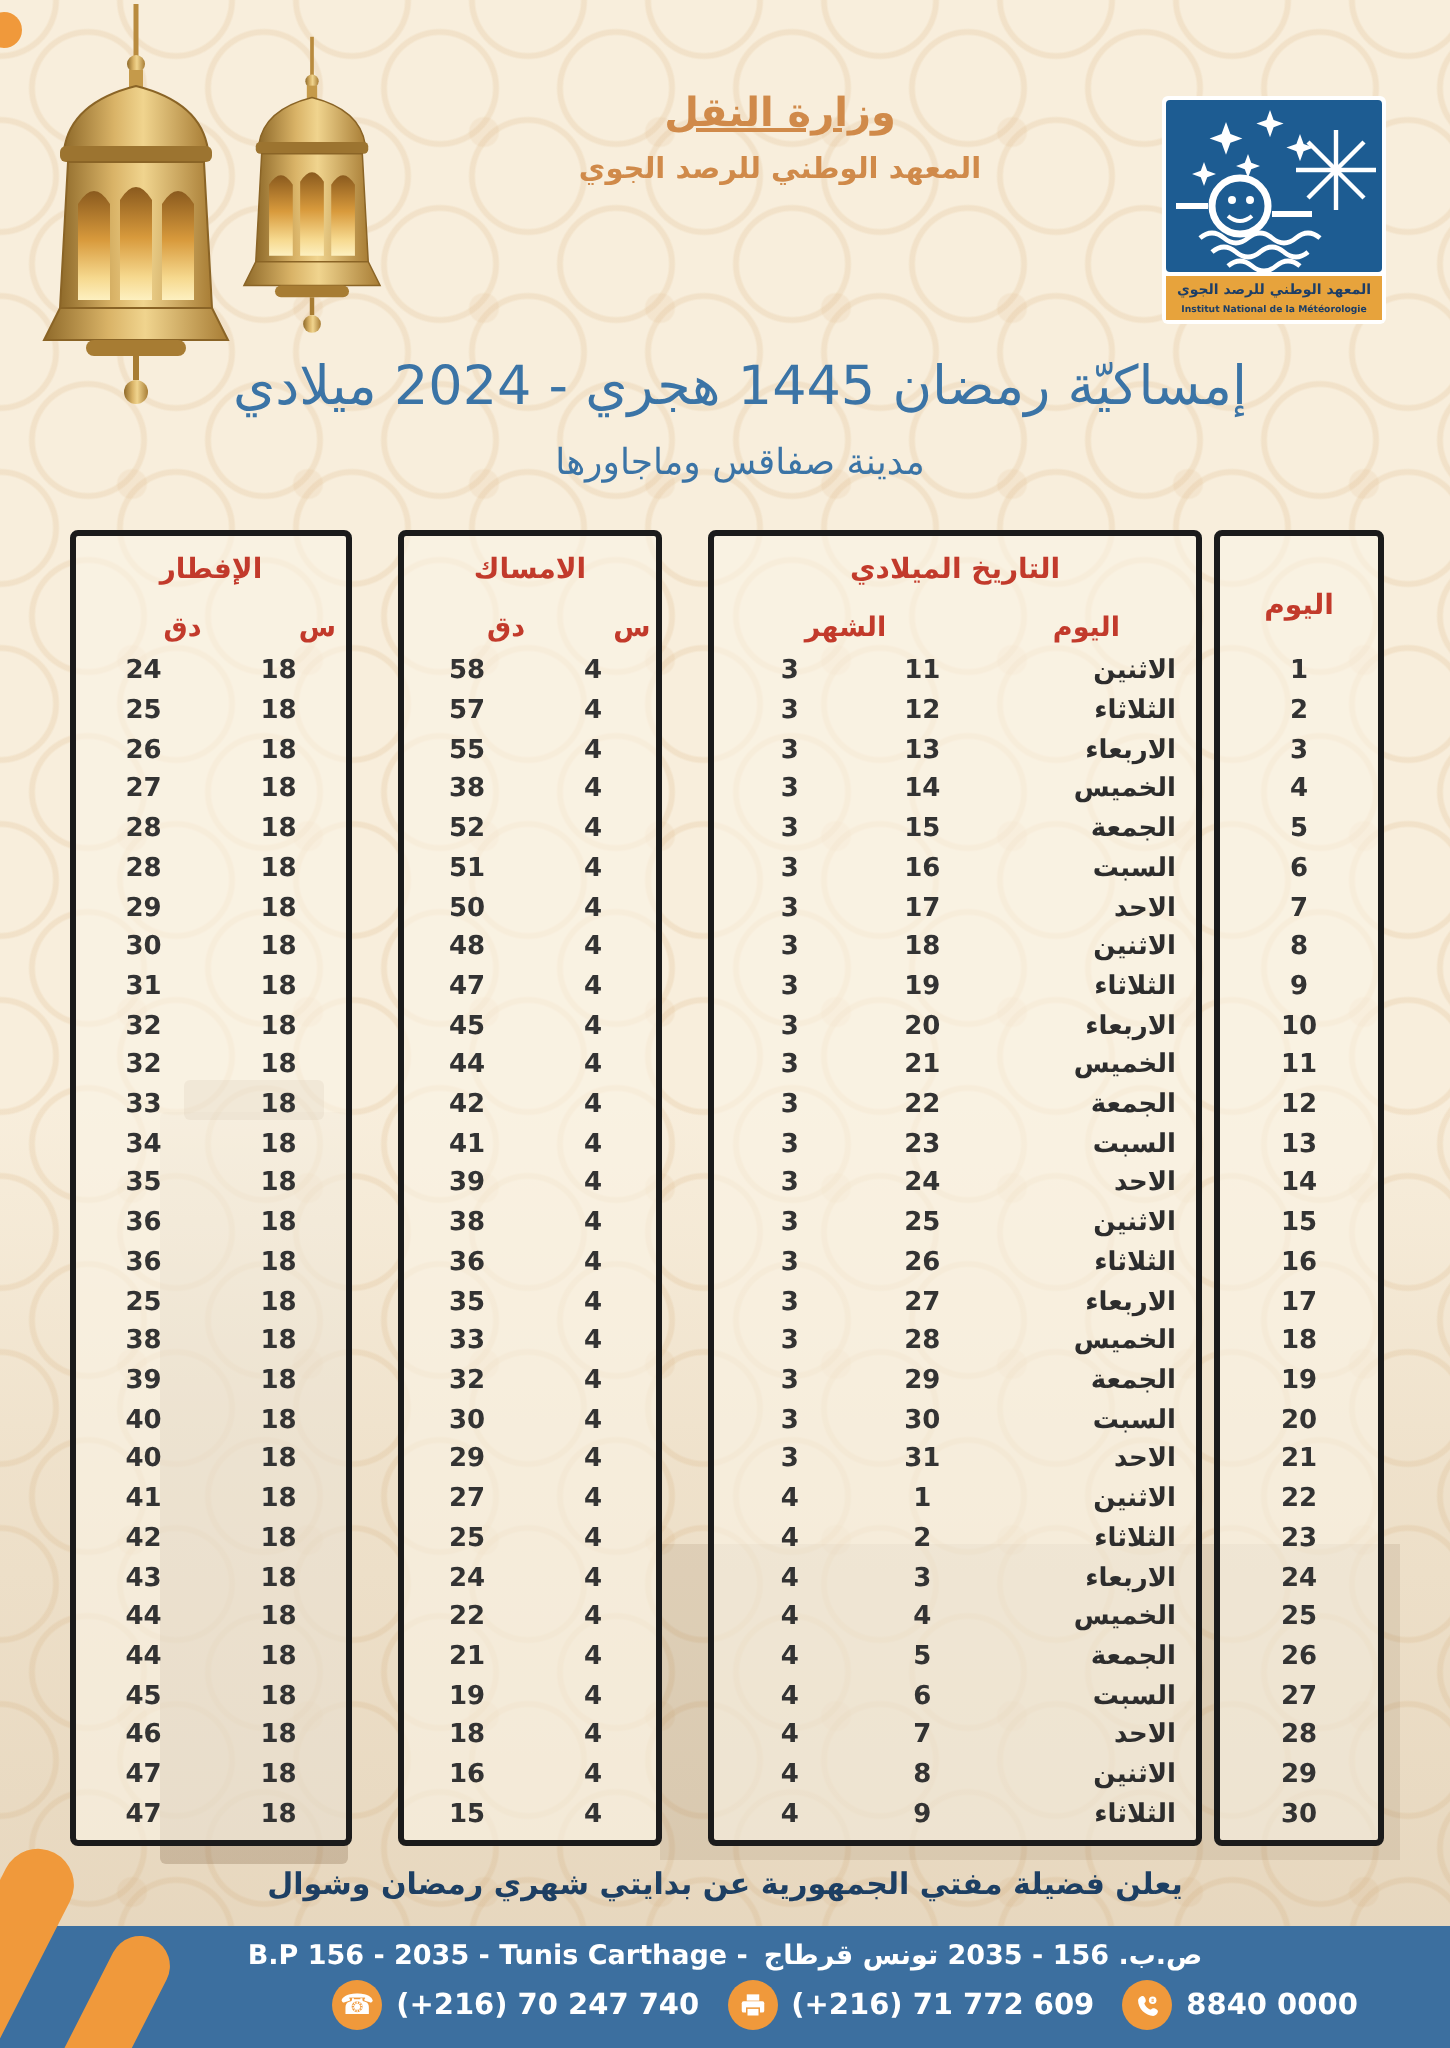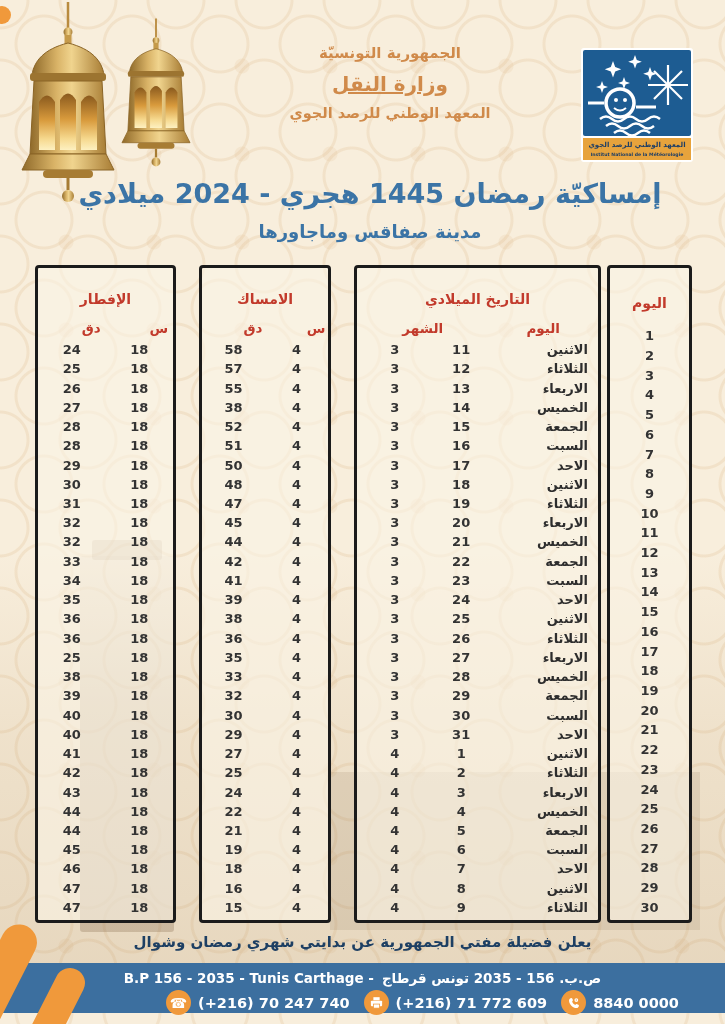--- a/index.html
+++ b/index.html
@@ -29,50 +29,50 @@
   .lanterns{position:absolute;left:6px;top:0;}
 
   .org{position:absolute;left:262px;top:44px;width:256px;text-align:center;direction:rtl;
     color:#d08a4a;font-weight:700;}
   .org-line1{font-size:15px;margin-bottom:10px;}
   .org-line2{font-size:20px;margin-bottom:9px;text-decoration:underline;}
   .org-line3{font-size:14.5px;}
 
   .logo{position:absolute;left:580px;top:47px;width:114px;}
 
-  .title{position:absolute;left:50px;top:178px;width:640px;text-align:center;direction:rtl;color:#3b74a6;font-weight:700;}
+  .title{position:absolute;left:50px;top:178px;width:640px;text-align:center;direction:rtl;color:#3b74a6;font-weight:400;}
   .title-l1{font-size:27px;letter-spacing:0;}
   .title-l2{font-size:18px;margin-top:12px;}
 
   .tbl{position:absolute;box-sizing:border-box;border:3px solid #1b1b1b;border-radius:4px;
     background:rgba(250,243,229,.62);display:flex;flex-direction:column;direction:rtl;top:265px;height:658px;}
   .tbl-iftar{left:35px;width:141px;}
   .tbl-imsak{left:199px;width:132px;}
   .tbl-greg{left:354px;width:247px;}
   .tbl-day{left:607px;width:85px;}
-  .thdr{color:#c23a2b;font-weight:700;font-size:14px;text-align:center;height:24px;padding-top:23px;}
+  .thdr{color:#c23a2b;font-weight:700;font-size:14px;text-align:center;height:24px;padding-top:9px;}
   .tsub{display:flex;height:25px;color:#c23a2b;font-weight:700;font-size:13.5px;align-items:center;}
   .tsub .cell{text-align:center;padding-left:39px;}
   .day-hdr{color:#c23a2b;font-weight:700;font-size:14px;text-align:center;height:46px;padding-top:12px;
     display:flex;align-items:center;justify-content:center;}
   .tbody{flex:1;display:flex;flex-direction:column;padding-bottom:3px;}
   .trow{flex:1;display:flex;align-items:center;font-size:13px;font-weight:700;color:#333;}
   .cell{display:block;}
   .half{flex:1;text-align:center;}
   .full{flex:1;text-align:center;}
   .gname{flex:1.3;text-align:right;padding-right:10px;font-size:13px;color:#2d2d2d;}
   .gnum{flex:0.75;text-align:center;}
   .gmonth{flex:1;text-align:center;}
   .gsub-day{flex:2.05;text-align:center;}
   .gsub-month{flex:1;text-align:center;}
 
   .note{position:absolute;left:0;top:933px;width:100%;text-align:center;direction:rtl;
     color:#1d3f63;font-weight:700;font-size:15px;}
 
-  .bar{position:absolute;left:0;top:963px;width:725px;height:50px;background:#3c6f9f;color:#fff;}
+  .bar{position:absolute;left:0;top:963px;width:725px;height:61px;background:#3c6f9f;color:#fff;}
   .addr{display:flex;justify-content:center;gap:8px;margin-top:7px;font-size:13.5px;font-weight:700;direction:ltr;align-items:baseline;}
   .contacts{display:flex;justify-content:center;align-items:center;gap:14px;margin-top:4px;direction:ltr;
     font-size:14.5px;font-weight:700;padding-left:120px;}
   .ci{width:25px;height:25px;border-radius:50%;background:#f0993b;display:flex;align-items:center;justify-content:center;flex:none;}
   .ci svg{display:block;}
   .ci-glyph{color:#fff;font-size:14px;line-height:1;}
   .contact{display:flex;align-items:center;gap:7px;}
 </style>
 </head>
 <body>
@@ -112,21 +112,20 @@
         <rect x="-25" y="128" width="50" height="8" rx="4" fill="#a77c33"></rect>
         <line x1="0" y1="136" x2="0" y2="148" stroke="#a77c33" stroke-width="3"></line>
         <circle cx="0" cy="154" r="6" fill="url(#gold)"></circle>
       </g>
     </defs>
     <use href="#lantern" transform="translate(62,42)"></use>
     <use href="#lantern" transform="translate(150,48) scale(0.74)"></use>
   </svg>
 
   <div class="org">
-    <div class="org-line1">الجمهورية التونسيّة</div>
     <div class="org-line2">وزارة النقل</div>
     <div class="org-line3">المعهد الوطني للرصد الجوي</div>
   </div>
 
   <div class="logo">
     <svg width="114" height="116" viewBox="0 0 114 116">
       <rect x="1" y="1" width="112" height="114" rx="3" fill="#fff"></rect>
       <rect x="3" y="3" width="108" height="86" rx="2" fill="#1d5c92"></rect>
       <g fill="#fff">
         <path d="M33 14 l2.2 6 6 2.2 -6 2.2 -2.2 6 -2.2 -6 -6 -2.2 6 -2.2 Z"></path>

